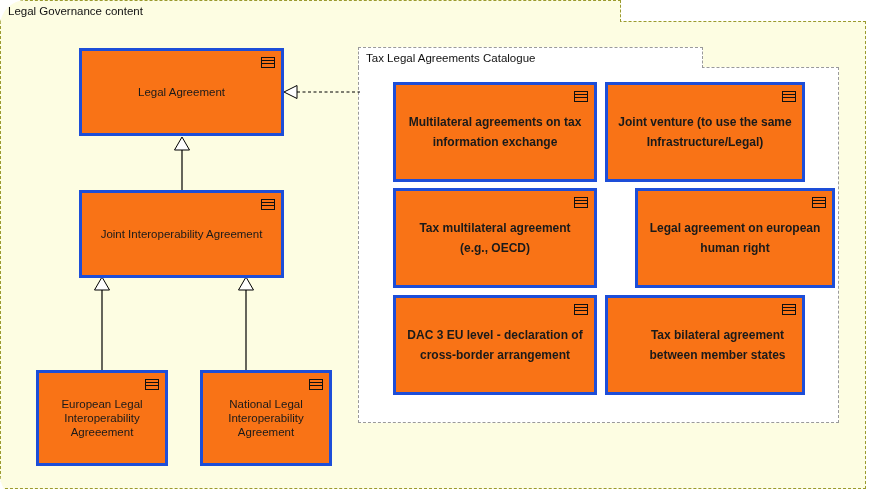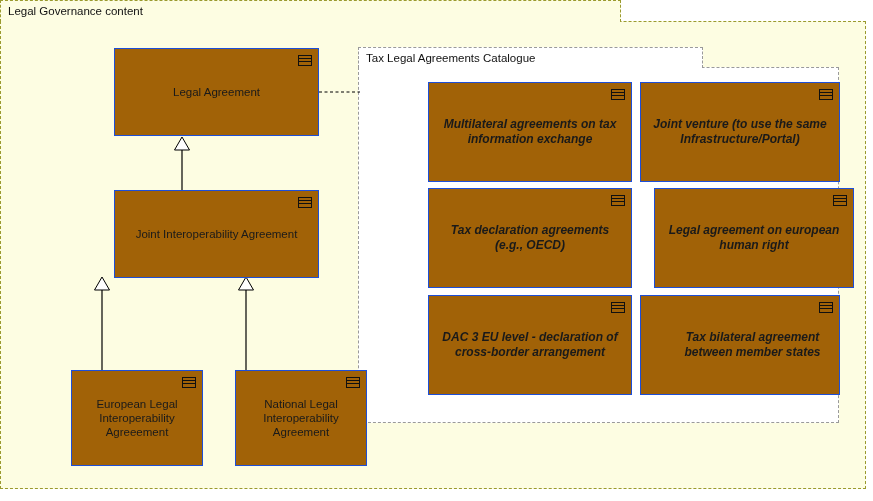--- a/index.html
+++ b/index.html
@@ -8,20 +8,21 @@
     padding: 0;
     background: #ffffff;
   }
   #canvas {
     position: relative;
     width: 873px;
     height: 501px;
     background: #ffffff;
     font-family: "Liberation Sans", "DejaVu Sans", sans-serif;
     overflow: hidden;
+    border-radius: 26px;
   }
 
   
   .group {
     position: absolute;
     box-sizing: border-box;
   }
   .group-label {
     position: absolute;
     box-sizing: border-box;
@@ -73,46 +74,44 @@
   .group-inner .tab-joint {
     position: absolute;
     left: 359px; top: 66px; width: 343px; height: 3px;
     background: #ffffff;
   }
 
   
   .node {
     position: absolute;
     box-sizing: border-box;
-    background: #a16207;
-    border: 1px solid #1d4ed8;
+    background: #f97316;
+    border: 3px solid #1d4ed8;
     display: flex;
     align-items: center;
     justify-content: center;
     text-align: center;
     color: #000000;
     z-index: 5;
-    margin-left: 35px;
   }
   .node-label {
     display: block;
     padding: 0 9px;
     font-size: 11.5px;
     line-height: 14px;
     color: #1a1a1a;
   }
   .node.plain .node-label {
     font-weight: normal;
     font-style: normal;
   }
   .node.emphasis .node-label {
     font-weight: bold;
-    font-style: italic;
     font-size: 12px;
-    line-height: 15px;
+    line-height: 20px;
   }
 
   
   .contract-icon {
     position: absolute;
     right: 6px;
     top: 6px;
     width: 14px;
     height: 11px;
     box-sizing: border-box;
@@ -203,29 +202,29 @@
     <span class="node-label">National Legal Interoperability Agreement</span>
   </div>
 
   <div class="node emphasis" style="left:393px; top:82px; width:204px; height:100px;">
     <span class="contract-icon"></span>
     <span class="node-label">Multilateral agreements on tax information exchange</span>
   </div>
 
   <div class="node emphasis" style="left:605px; top:82px; width:200px; height:100px;">
     <span class="contract-icon"></span>
-    <span class="node-label">Joint venture (to use the same Infrastructure/Portal)</span>
+    <span class="node-label">Joint venture (to use the same Infrastructure/Legal)</span>
   </div>
 
   <div class="node emphasis" style="left:393px; top:188px; width:204px; height:100px;">
     <span class="contract-icon"></span>
-    <span class="node-label">Tax declaration agreements (e.g., OECD)</span>
-  </div>
-
-  <div class="node emphasis" style="left:619px; top:188px; width:200px; height:100px;">
+    <span class="node-label">Tax multilateral agreement (e.g., OECD)</span>
+  </div>
+
+  <div class="node emphasis" style="left:635px; top:188px; width:200px; height:100px;">
     <span class="contract-icon"></span>
     <span class="node-label">Legal agreement on european human right</span>
   </div>
 
   <div class="node emphasis" style="left:393px; top:295px; width:204px; height:100px;">
     <span class="contract-icon"></span>
     <span class="node-label">DAC 3 EU level - declaration of cross-border arrangement</span>
   </div>
 
   <div class="node emphasis" style="left:605px; top:295px; width:200px; height:100px;padding-left:25px;">

